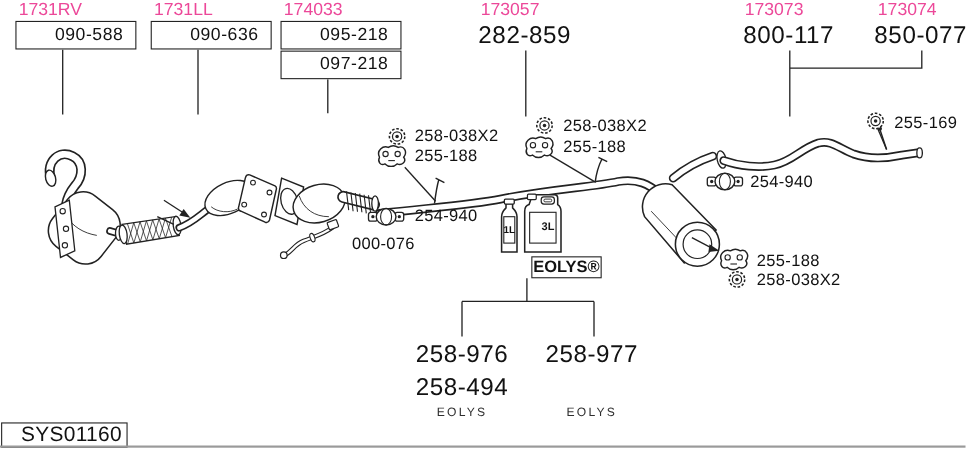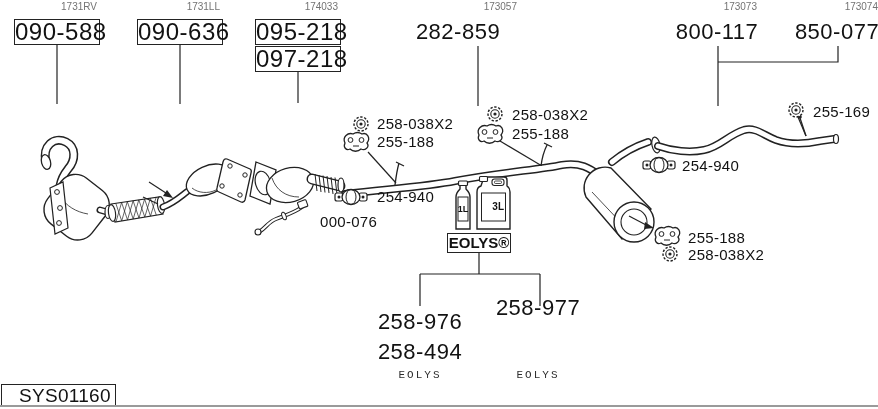--- a/index.html
+++ b/index.html
@@ -1,27 +1,27 @@
 <!DOCTYPE html>
 <html><head>
 <meta charset="utf-8">
 <style>
   html,body{margin:0;padding:0;background:#fff;}
   .scene{position:relative;width:878px;height:409px;background:#ffffff;
          font-family:"Liberation Sans",sans-serif;color:#121212;overflow:hidden;}
   .scene > div{position:absolute;white-space:nowrap;}
-  .ref{width:80px;text-align:right;font-size:10px;color:#737373;}
-  .pbox{width:84px;height:24px;border:1.5px solid #232323;font-size:24px;line-height:24px;
-        text-align:center;background:#fff;letter-spacing:.5px;}
+  .ref{width:80px;text-align:left;font-size:16px;color:#ec4899;}
+  .pbox{width:84px;height:24px;border:1.5px solid #232323;font-size:16px;line-height:24px;
+        text-align:center;background:#fff;letter-spacing:.5px;padding-left:24px;}
   .pnum{width:92px;text-align:center;font-size:22px;letter-spacing:.5px;}
   .clabel{font-size:15px;letter-spacing:.3px;}
   .bcol{width:104px;}
-  .ecap{width:104px;text-align:center;font-size:11px;letter-spacing:2px;color:#2e2e2e;font-family:Liberation Mono, monospace;}
+  .ecap{width:104px;text-align:center;font-size:11px;letter-spacing:2px;color:#2e2e2e;}
   .ebox{width:62px;height:18px;border:1.5px solid #232323;font-weight:bold;font-size:15px;
-        line-height:18px;text-align:center;background:#fff;}
+        line-height:18px;text-align:center;background:#fff;margin-left:36px;}
   .blabel{font-weight:bold;font-size:9px;text-align:center;}
   .b3l{font-size:10px;text-align:right;}
   .sysbox{left:1px;top:384px;width:96px;height:21px;border:1.5px solid #232323;font-size:19px;
           line-height:21px;padding-left:17px;background:#fff;letter-spacing:.3px;}
   .bottomline{left:0;top:405px;width:878px;height:1.5px;background:#9a9a9a;}
   svg{position:absolute;left:0;top:0;}
 </style>
 </head>
 <body>
 
@@ -174,21 +174,21 @@
   <div class="ref" style="left:258px;top:1px">174033</div>
   <div class="ref" style="left:437px;top:1px">173057</div>
   <div class="ref" style="left:677px;top:1px">173073</div>
   <div class="ref" style="left:798px;top:1px">173074</div>
 
   <div class="pbox" style="left:14px;top:19px">090-588</div>
   <div class="pbox" style="left:137px;top:19px">090-636</div>
   <div class="pbox" style="left:255px;top:19px">095-218</div>
   <div class="pbox" style="left:255px;top:46px">097-218</div>
 
-  <div class="pnum" style="left:412px;top:19px">282-859</div>
+  <div class="pnum" style="left:431px;top:19px">282-859</div>
   <div class="pnum" style="left:671px;top:19px">800-117</div>
   <div class="pnum" style="left:791px;top:19px">850-077</div>
 
   <div class="clabel" style="left:377px;top:115px">258-038X2</div>
   <div class="clabel" style="left:377px;top:133px">255-188</div>
   <div class="clabel" style="left:512px;top:106px">258-038X2</div>
   <div class="clabel" style="left:512px;top:125px">255-188</div>
   <div class="clabel" style="left:813px;top:103px">255-169</div>
   <div class="clabel" style="left:377px;top:188px">254-940</div>
   <div class="clabel" style="left:320px;top:213px">000-076</div>
@@ -197,19 +197,19 @@
   <div class="clabel" style="left:688px;top:246px">258-038X2</div>
 
   <div class="blabel" style="left:455px;top:204px;width:16px">1L</div>
   <div class="blabel b3l" style="left:483px;top:201px;width:21px">3L</div>
 
   <div class="ebox" style="left:447px;top:233px">EOLYS®</div>
 
   <div class="pnum bcol" style="left:368px;top:309px">258-976</div>
   <div class="pnum bcol" style="left:368px;top:339px">258-494</div>
   <div class="ecap" style="left:368px;top:369px">EOLYS</div>
-  <div class="pnum bcol" style="left:486px;top:295px">258-977</div>
+  <div class="pnum bcol" style="left:486px;top:309px">258-977</div>
   <div class="ecap" style="left:486px;top:369px">EOLYS</div>
 
   <div class="sysbox">SYS01160</div>
 
   <div class="bottomline"></div>
 </div>
 
 </body></html>

